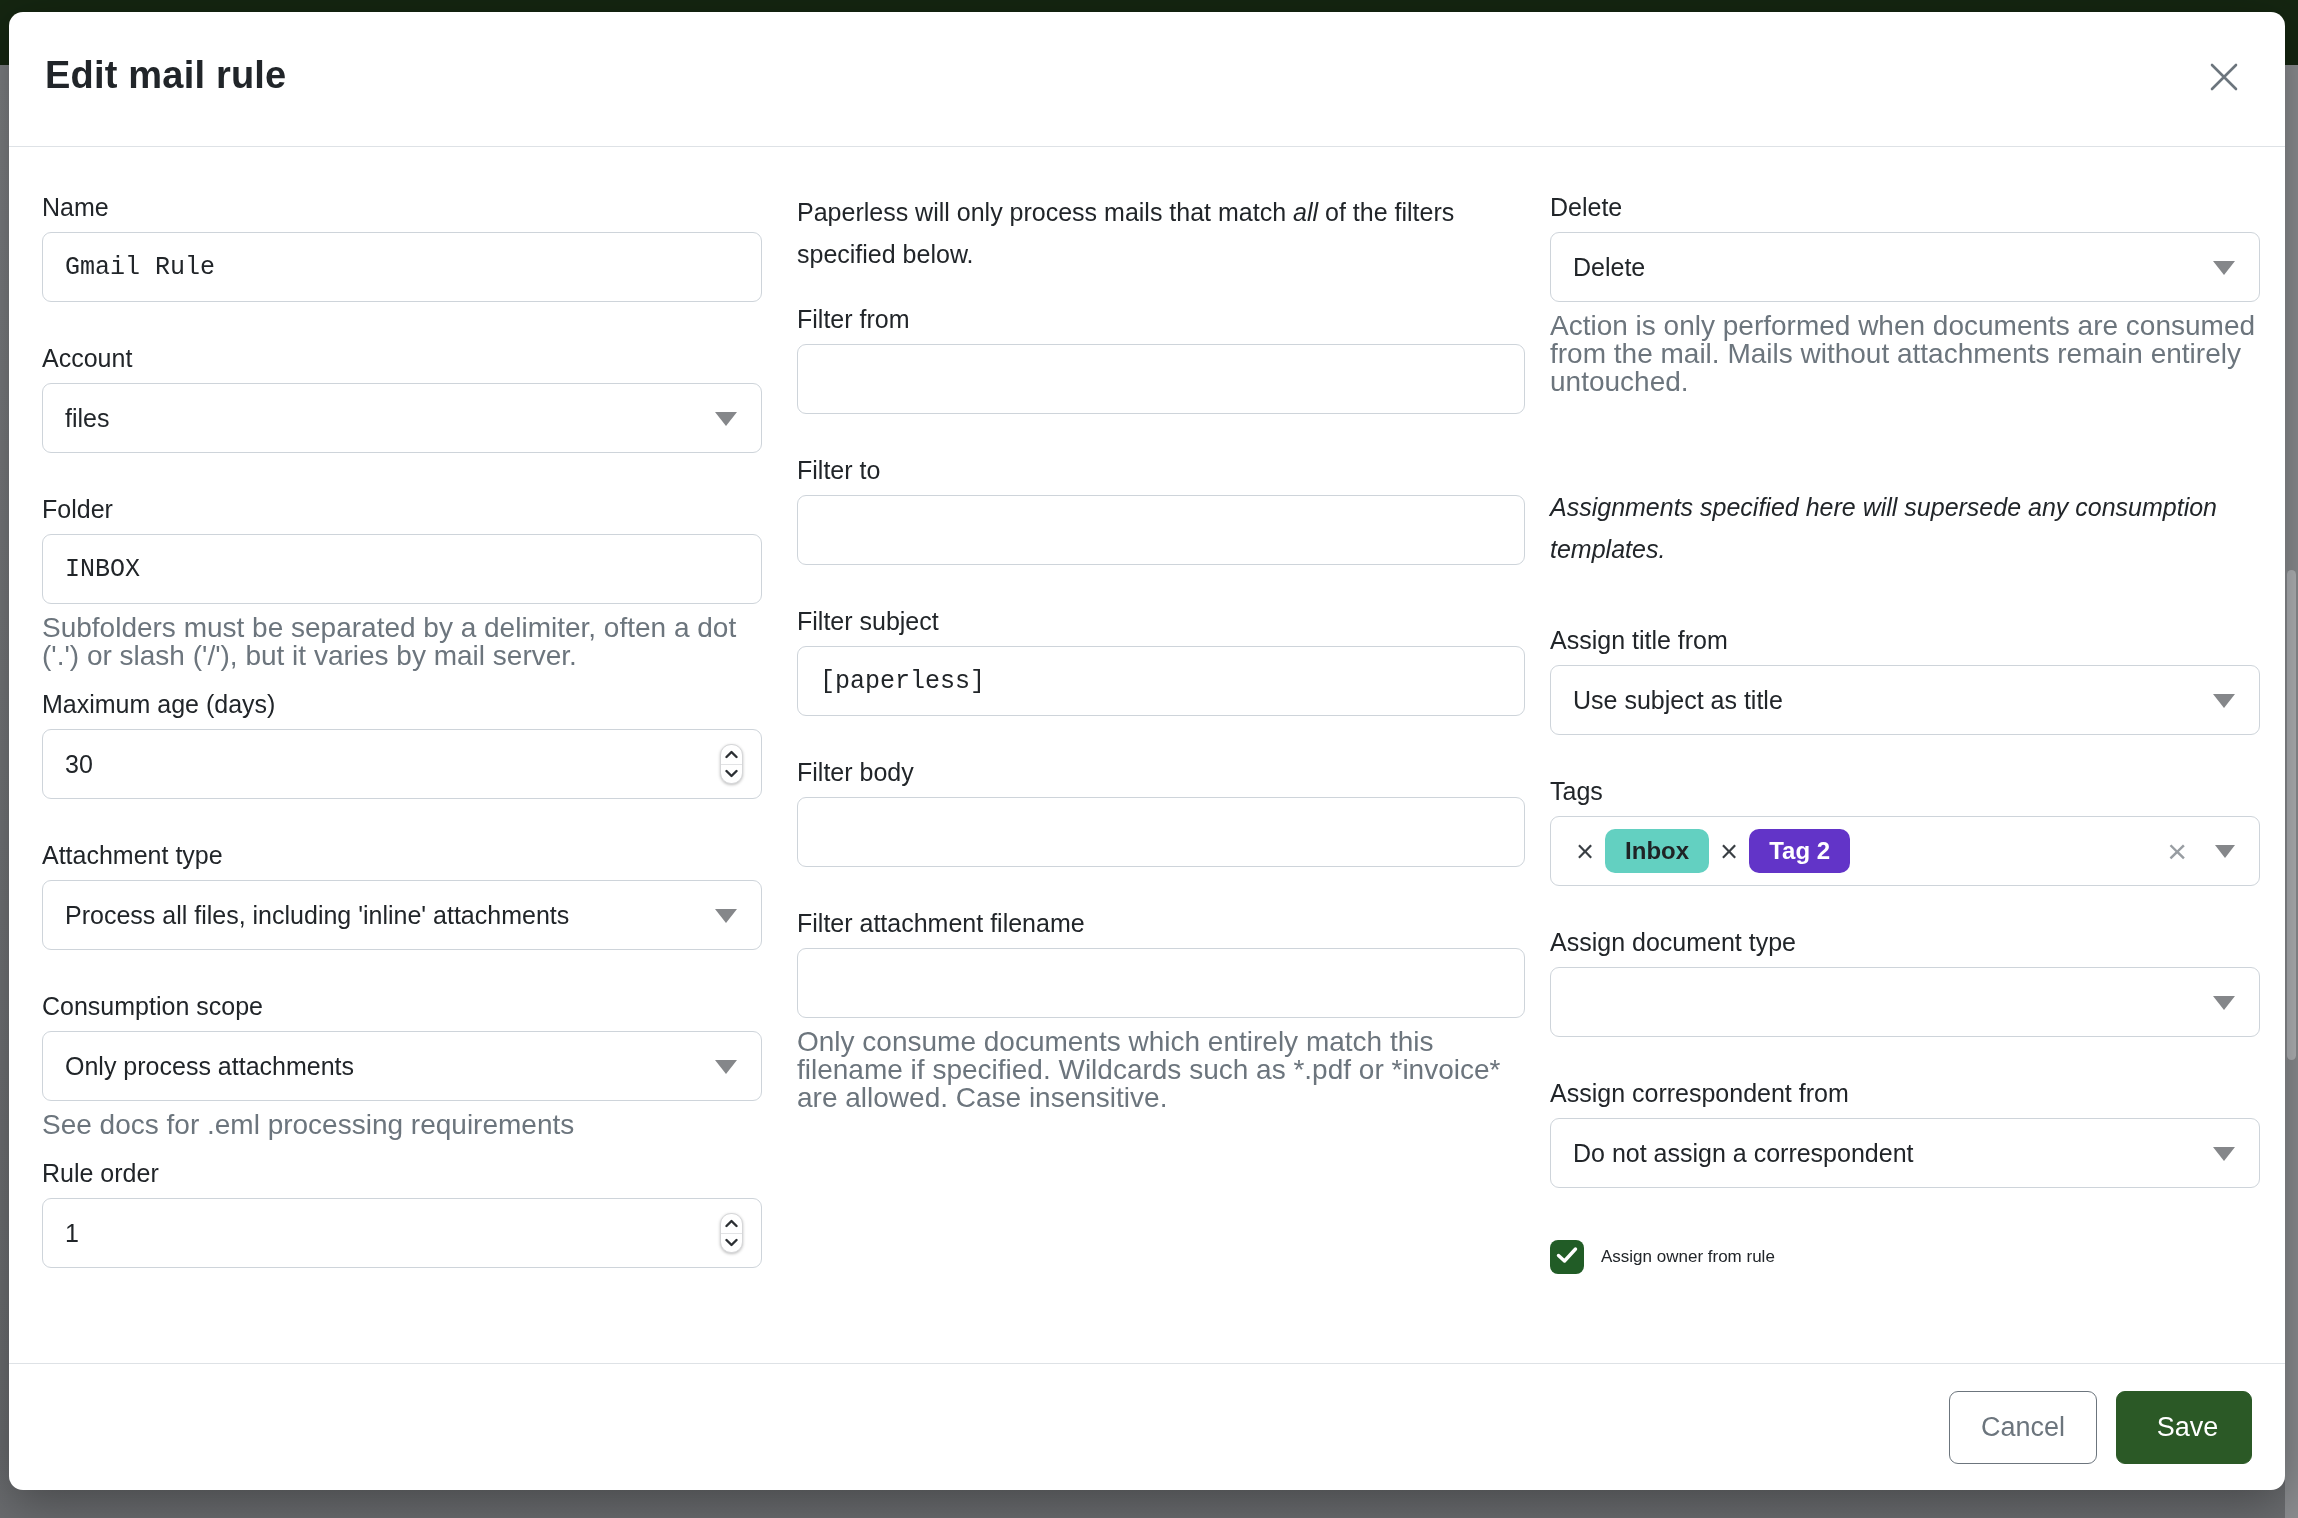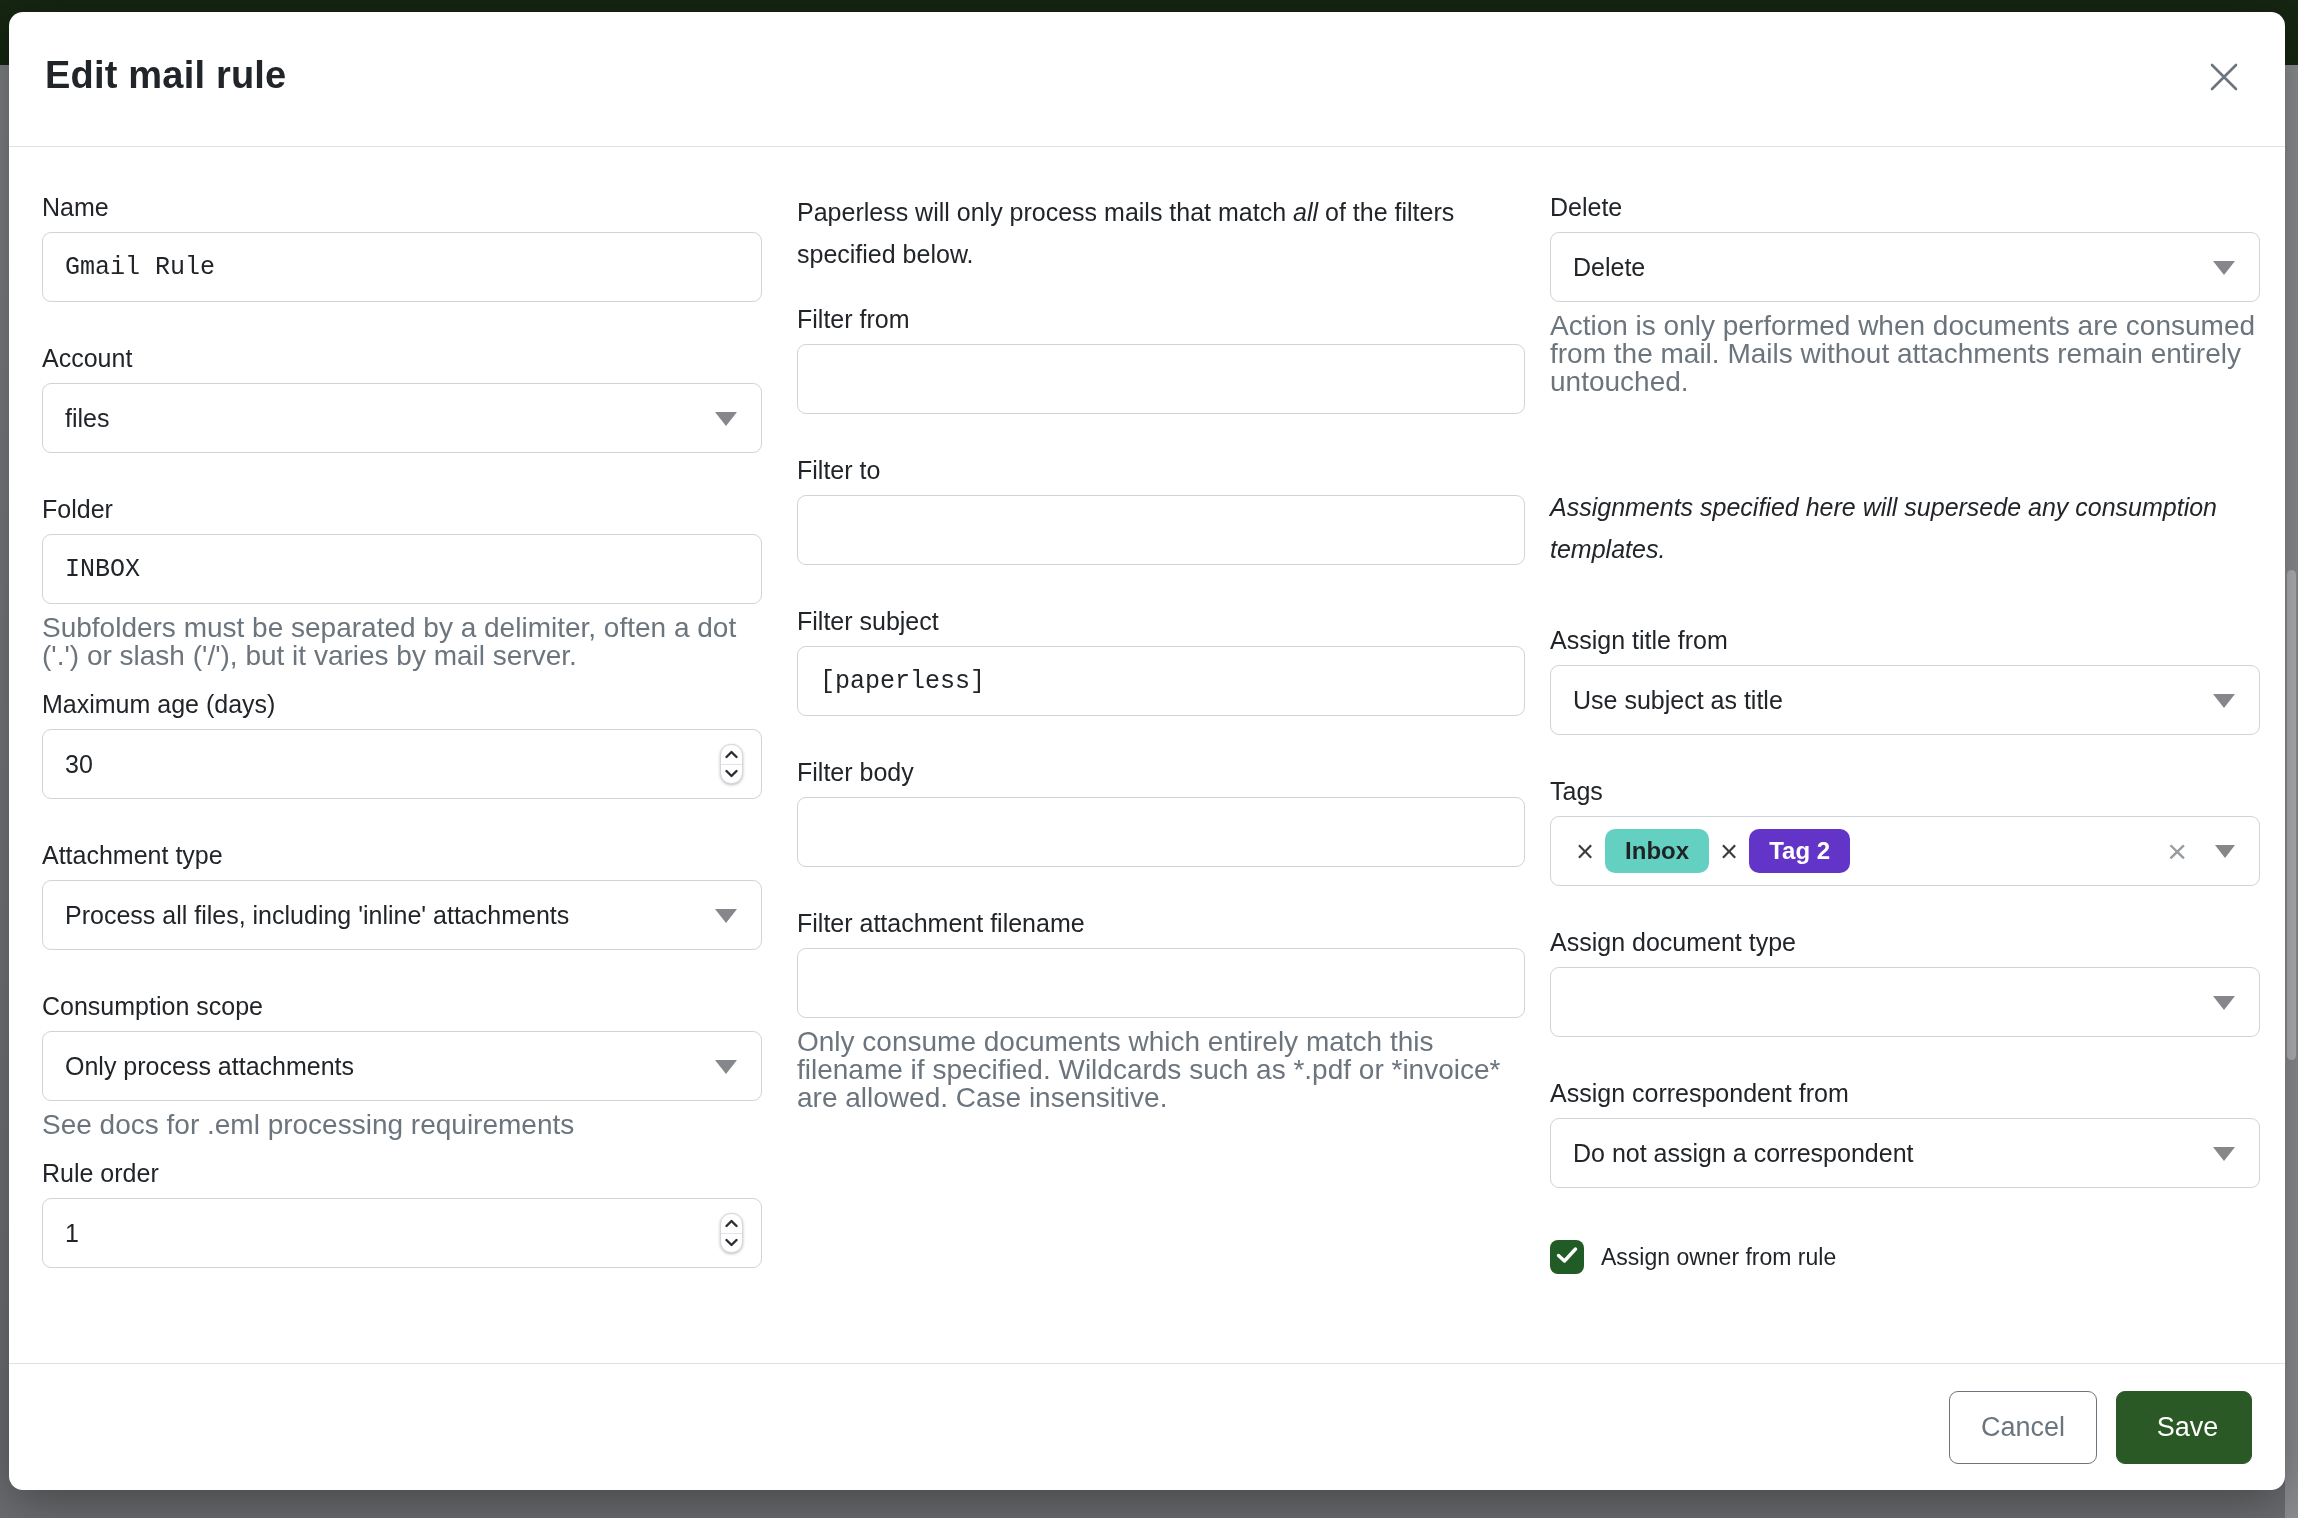--- a/index.html
+++ b/index.html
@@ -67,21 +67,21 @@
   .tag-remove { font-size:31px; color:#3a3f44; padding:0 11px; background:none; border:none; cursor:pointer; font-family:inherit; line-height:1; }
   .chip { height:44px; border-radius:10px; display:flex; align-items:center; padding:0 20px; font-size:24px; font-weight:700; }
   .chip-inbox { background:#63d0c1; color:#1f2325; }
   .chip-tag2  { background:#6234c8; color:#ffffff; }
   .tags-right { position:absolute; right:24px; top:0; height:100%; display:flex; align-items:center; gap:28px; }
   .tags-clear { font-size:34px; color:#989da2; background:none; border:none; cursor:pointer; font-family:inherit; line-height:1; }
   .tags-caret { width:0; height:0; border-left:10px solid transparent; border-right:10px solid transparent; border-top:13px solid #85878a; }
 
   .checkbox-row { display:flex; align-items:center; margin-top:52px; }
   .checkbox { width:34px; height:34px; border-radius:8px; background:#215c26; display:flex; align-items:center; justify-content:center; cursor:pointer; flex:none; }
-  .checkbox-label { font-size:23px; color:#212529; margin-left:17px; }
+  .checkbox-label { font-size:17px; color:#212529; margin-left:17px; }
 
   
   .modal-footer {
     position:absolute; left:0; bottom:0; width:100%; height:127px; border-top:1px solid #dee2e6;
     display:flex; align-items:center; justify-content:flex-end; gap:19px; padding-right:33px;
   }
   .btn { height:73px; border-radius:9px; font-family:inherit; font-size:27px; display:flex; align-items:center; justify-content:center; cursor:pointer; }
   .btn-cancel { width:148px; background:#fff; border:1px solid #6c757d; color:#6c757d; }
   .btn-save { width:136px; background:#2b5926; border:1px solid #2b5926; color:#fff;padding-left:7px; }
 </style>

